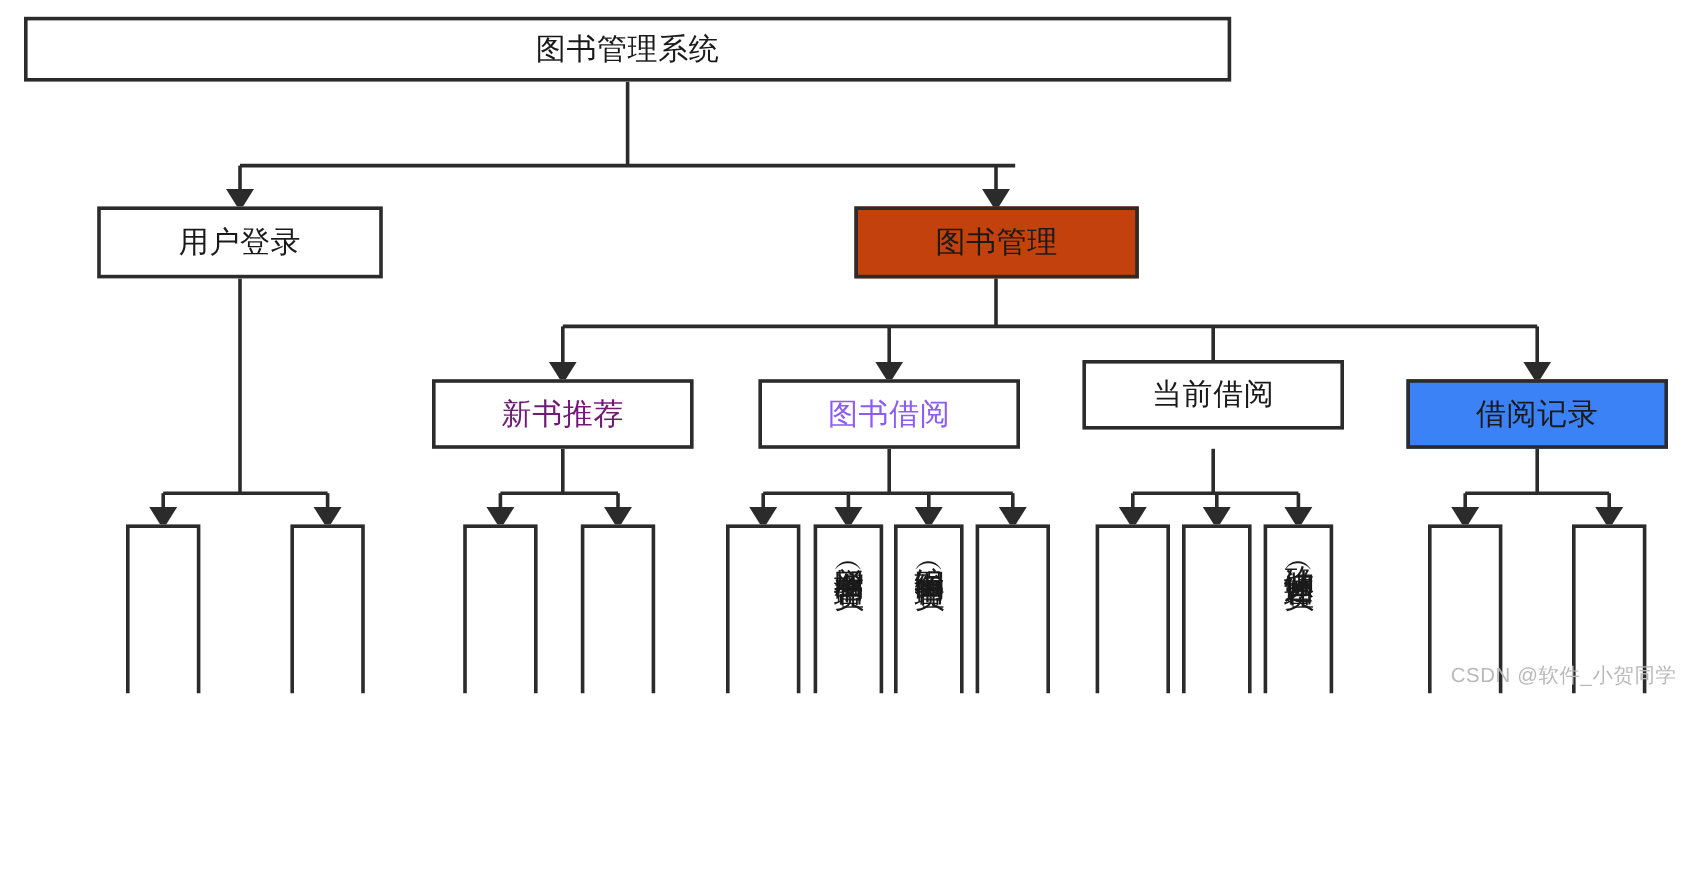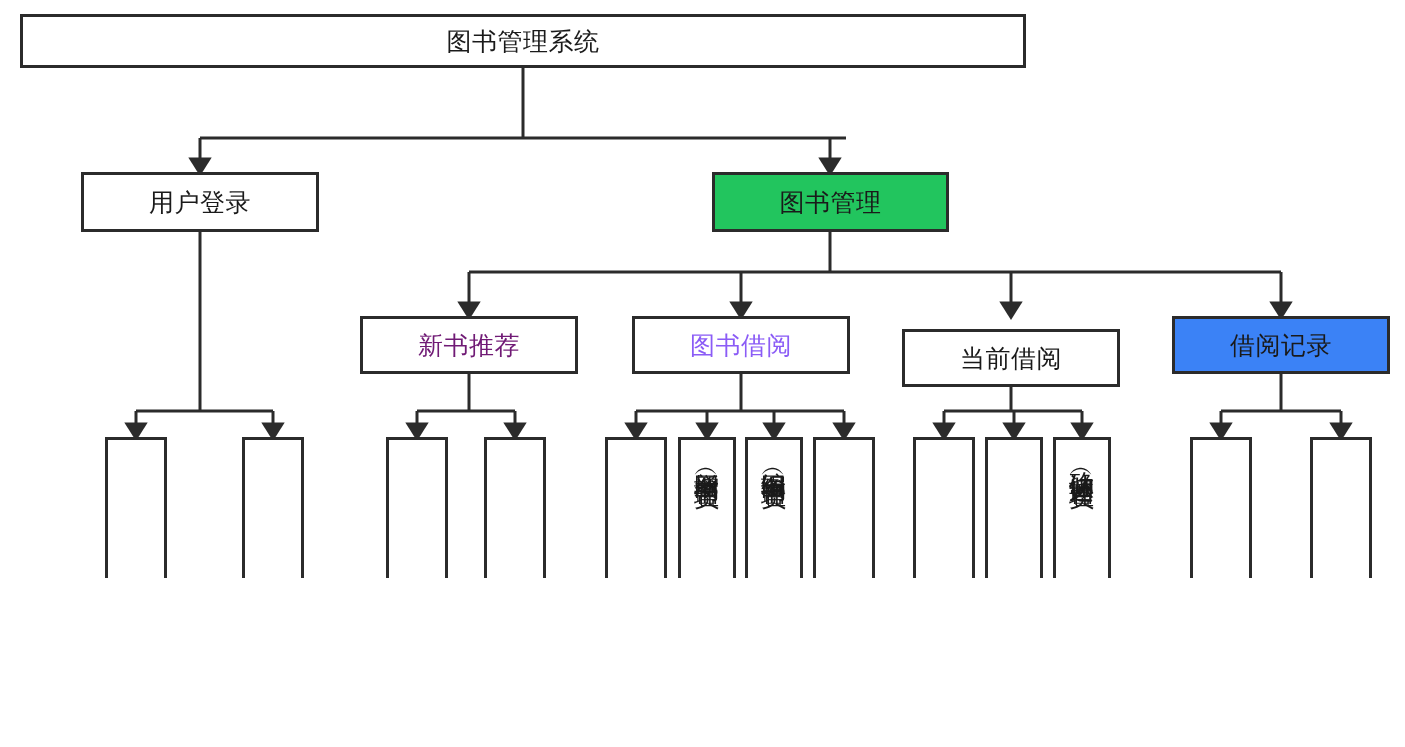--- a/index.html
+++ b/index.html
@@ -130,30 +130,30 @@
     </g>
   </svg>
 
   <div id="nodes">
       <div class="node horiz root" style="left: 20px; top: 14px; width: 1006px; height: 54px; border-color: rgb(43, 43, 43); background: rgb(255, 255, 255);">
         <div class="label" style="color: rgb(26, 26, 26);">图书管理系统</div>
       </div>
       <div class="node horiz" style="left: 81px; top: 172px; width: 238px; height: 60px; border-color: rgb(43, 43, 43); background: rgb(255, 255, 255);">
         <div class="label" style="color: rgb(26, 26, 26);">用户登录</div>
       </div>
-      <div class="node horiz" style="left: 712px; top: 172px; width: 237px; height: 60px; border-color: rgb(43, 43, 43); background: #22c55e;">
+      <div class="node horiz" style="left: 712px; top: 172px; width: 237px; height: 60px; border-color: rgb(43, 43, 43); background: #c2410c;">
         <div class="label" style="color: rgb(26, 26, 26);">图书管理</div>
       </div>
       <div class="node horiz" style="left: 360px; top: 316px; width: 218px; height: 58px; border-color: rgb(43, 43, 43); background: rgb(255, 255, 255);">
         <div class="label" style="color: #701a75;">新书推荐</div>
       </div>
       <div class="node horiz" style="left: 632px; top: 316px; width: 218px; height: 58px; border-color: rgb(43, 43, 43); background: rgb(255, 255, 255);">
         <div class="label" style="color: #8b5cf6;">图书借阅</div>
       </div>
-      <div class="node horiz" style="left: 902px; top: 329px; width: 218px; height: 58px; border-color: rgb(43, 43, 43); background: rgb(255, 255, 255);">
+      <div class="node horiz" style="left: 902px; top: 300px; width: 218px; height: 58px; border-color: rgb(43, 43, 43); background: rgb(255, 255, 255);">
         <div class="label" style="color: rgb(26, 26, 26);">当前借阅</div>
       </div>
       <div class="node horiz" style="left: 1172px; top: 316px; width: 218px; height: 58px; border-color: rgb(43, 43, 43); background: #3b82f6;">
         <div class="label" style="color: rgb(26, 26, 26);">借阅记录</div>
       </div>
       <div class="node vert center" style="left: 105px; top: 437px; width: 62px; height: 296px; border-color: rgb(43, 43, 43); background: rgb(255, 255, 255);">
         <div class="label" style="color: rgb(26, 26, 26);">用户登录</div>
       </div>
       <div class="node vert center" style="left: 242px; top: 437px; width: 62px; height: 296px; border-color: rgb(43, 43, 43); background: rgb(255, 255, 255);">
         <div class="label" style="color: rgb(26, 26, 26);">注销登录</div>
@@ -186,13 +186,14 @@
         <div class="label" style="color: rgb(26, 26, 26);">确认归还（管理员）</div>
       </div>
       <div class="node vert center" style="left: 1190px; top: 437px; width: 62px; height: 296px; border-color: rgb(43, 43, 43); background: rgb(255, 255, 255);">
         <div class="label" style="color: rgb(26, 26, 26);">新增借阅记录</div>
       </div>
       <div class="node vert center" style="left: 1310px; top: 437px; width: 62px; height: 296px; border-color: rgb(43, 43, 43); background: rgb(255, 255, 255);">
         <div class="label" style="color: rgb(26, 26, 26);">查询借阅记录</div>
       </div>
     </div>
 
+  <div class="watermark">CSDN @软件_小贺同学</div>
 </div>
 
 </body></html>

